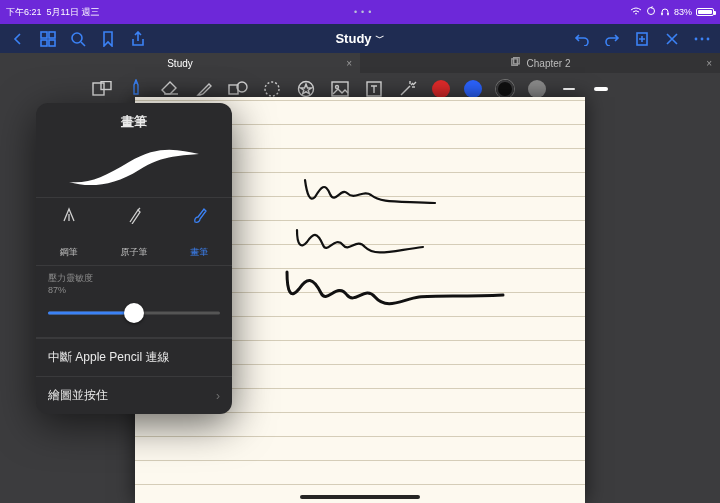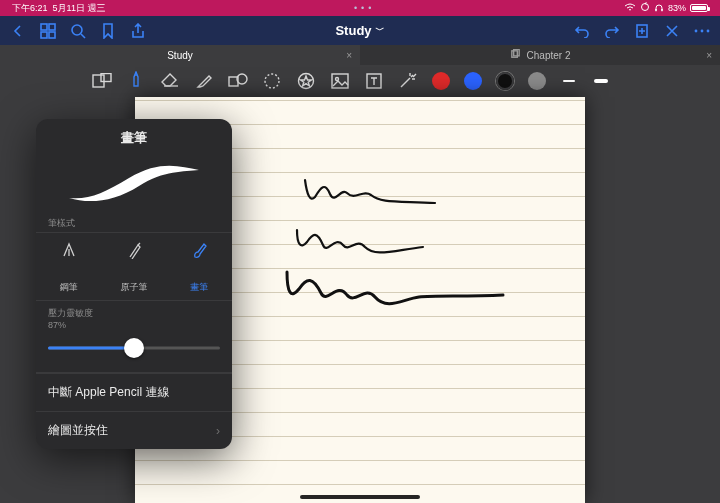--- a/index.html
+++ b/index.html
@@ -1,18 +1,18 @@
 <!DOCTYPE html>
 <html><head>
 <meta charset="utf-8">
 <style>
   * { box-sizing: border-box; margin: 0; padding: 0; -webkit-font-smoothing: antialiased; }
   body { width: 720px; height: 503px; overflow: hidden; font-family: -apple-system, "Helvetica Neue", Arial, sans-serif; background: #3c3c3e; position: relative; }
   
-  .statusbar { height: 16px; background: #be185d; color: #fff; font-size: 9px; display: flex; align-items: center; padding: 0 12px; }
+  .statusbar { height: 24px; background: #6d28d9; color: #fff; font-size: 9px; display: flex; align-items: center; padding: 0 6px; }
   .statusbar .left { flex: 0 0 auto; }
   .statusbar .center { flex: 1; text-align: center; letter-spacing: 4px; color: #b9c0d8;}
   .statusbar .right { flex: 0 0 auto; display:flex; align-items:center; gap:4px;}
   .battery { display:inline-block; width:18px; height:8px; border:1px solid #fff; border-radius:2px; position:relative; }
   .battery::after { content:""; position:absolute; right:-3px; top:2px; width:2px; height:4px; background:#fff; border-radius:0 1px 1px 0;}
   .battery .fill { position:absolute; left:1px; top:1px; bottom:1px; width:90%; background:#fff; border-radius:1px;}
   
   .titlebar { height: 29px; background: #1f2c52; display: flex; align-items: center; color:#3b82f6; }
   .titlebar .tb-left, .titlebar .tb-right { display:flex; align-items:center; gap:14px; padding:0 10px; }
   .titlebar .tb-center { flex:1; text-align:center; color:#fff; font-size:13px; font-weight:600; display:flex; align-items:center; justify-content:center; gap:4px;}
@@ -34,21 +34,21 @@
   .colorswatch { width:18px; height:18px; border-radius:50%; }
   .colorswatch.ring { box-shadow:0 0 0 1px #777, inset 0 0 0 2px #3c3c3e; }
   .stroke-op { width:18px; height:8px; display:flex; align-items:center; justify-content:center;}
   .stroke-op .dash { height:3px; background:#fff; border-radius:2px; }
   
   .canvaswrap { position:absolute; top:97px; left:0; right:0; bottom:0; background:#3c3c3e; display:flex; justify-content:center; }
   .paper { width:450px; height:100%; background:#fdf9ef; box-shadow:0 0 20px rgba(0,0,0,.6); position:relative; overflow:hidden;}
   .paper .lines { position:absolute; inset:0; background-image: linear-gradient(to bottom, transparent 0, transparent 23px, #d5cdb8 23px, #d5cdb8 24px); background-size: 100% 24px; background-position: 0 4px;}
   .paper svg.ink { position:absolute; inset:0; }
   
-  .popover { position:absolute; left:36px; top:119px; width:196px; background:#2a2a2c; border-radius:12px; box-shadow:0 10px 40px rgba(0,0,0,.6); color:#eaeaea; overflow:hidden; }
+  .popover { position:absolute; left:36px; top:103px; width:196px; background:#2a2a2c; border-radius:12px; box-shadow:0 10px 40px rgba(0,0,0,.6); color:#eaeaea; overflow:hidden; }
   .pop-title { text-align:center; font-size:13px; font-weight:600; padding:10px 0 6px; }
   .preview { height:60px; display:flex; align-items:center; justify-content:center; }
   .preview svg path { fill:#fff; }
   .sectionlabel { font-size:9px; color:#8d8d8d; padding:4px 12px 2px; }
   .pentypes { display:flex; border-top:1px solid #3a3a3c; border-bottom:1px solid #3a3a3c; }
   .pentype { flex:1; padding:8px 0 6px; text-align:center; }
   .pentype svg { stroke:#cfcfcf; fill:none; stroke-width:1.3; width:18px; height:18px; }
   .pentype.sel svg { stroke:#3b82f6; }
   .pentype .lbl { font-size:9px; color:#bdbdbd; margin-top:18px;}
   .pentype.sel .lbl { color:#3b82f6; }
@@ -256,21 +256,20 @@
   </div>
 </div>
 
 <div class="popover">
   <div class="pop-title">畫筆</div>
   <div class="preview">
     <svg width="150" height="50" viewBox="0 0 150 50">
         <path d="M10 40 C 30 42, 45 35, 70 20 C 100 2, 120 8, 140 12 C 125 14, 105 12, 80 28 C 55 44, 30 46, 10 40 Z"></path>
       </svg>
   </div>
-  <div class="sectionlabel">筆樣式</div>
   <div class="pentypes">
     <div class="pentype">
       <svg viewBox="0 0 18 18">
           <path d="M4 15 L9 3 L14 15 M9 8 V15"></path>
         </svg>
       <div class="lbl">鋼筆</div>
     </div>
     <div class="pentype">
       <svg viewBox="0 0 18 18">
           <path d="M5 16 L13 4 L15 6 L7 18"></path>

